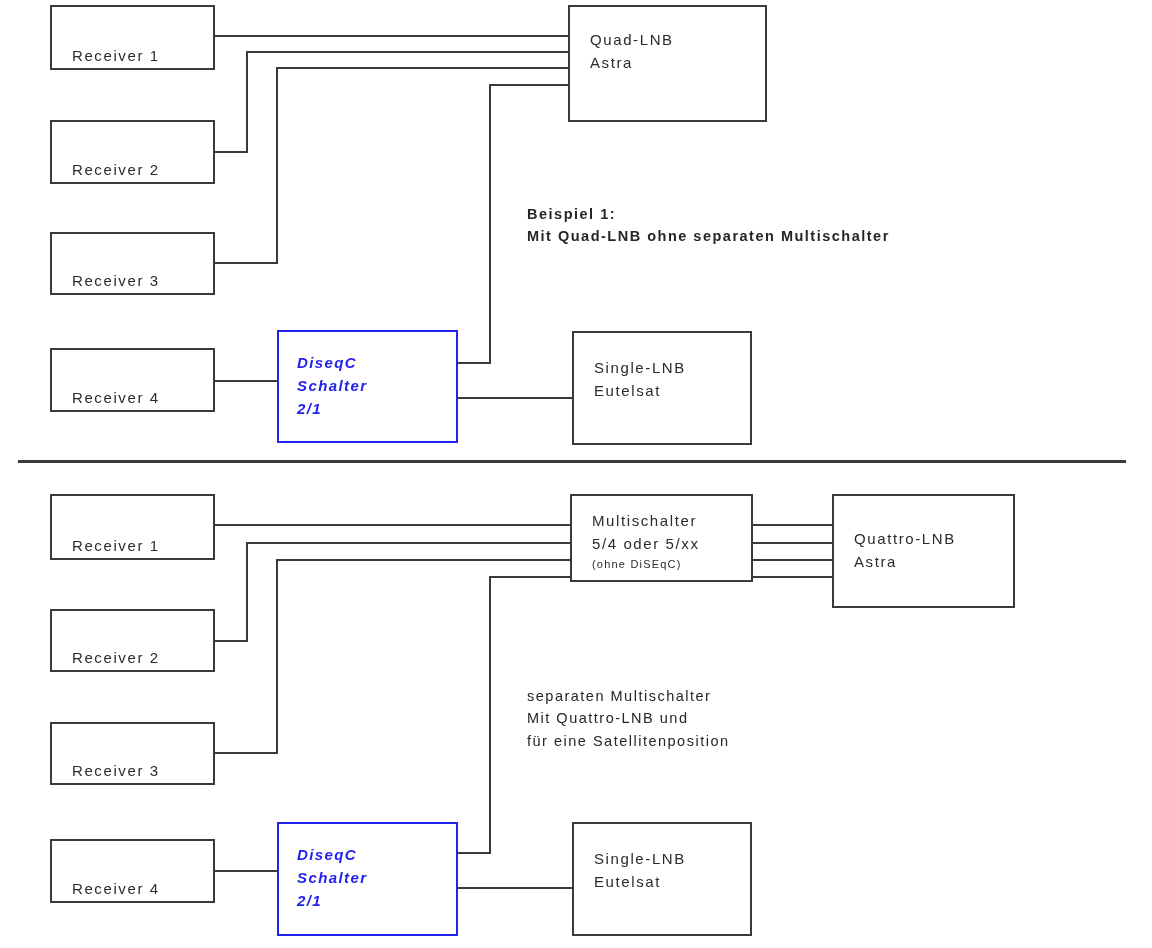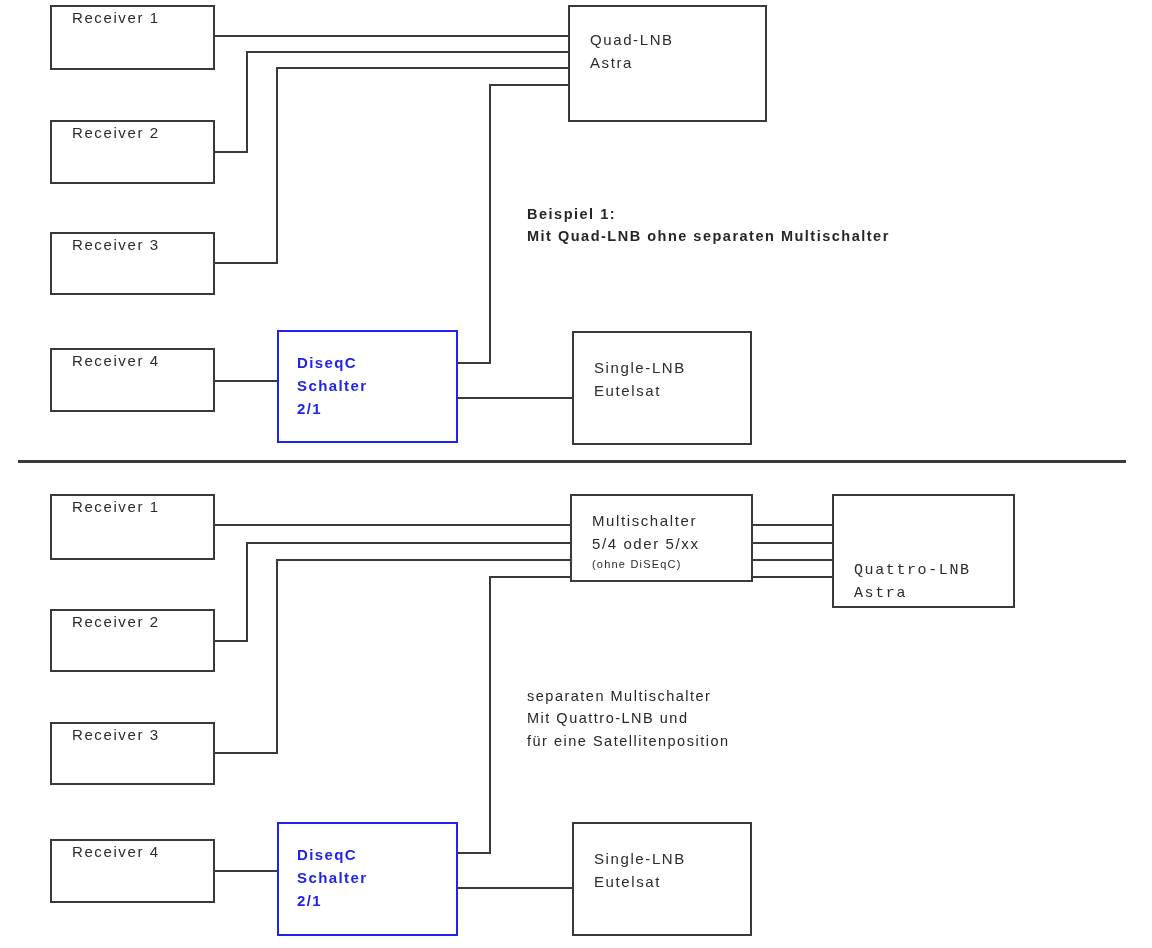--- a/index.html
+++ b/index.html
@@ -28,39 +28,40 @@
     height: 948px;
     pointer-events: none;
   }
   .node {
     position: absolute;
     box-sizing: border-box;
     background: #ffffff;
     border: 2px solid #3a3a3a;
     display: flex;
     flex-direction: column;
-    justify-content: flex-start;
+    justify-content: flex-end;
     overflow: hidden;
   }
   .node.blue {
     border-color: #2222ee;
   }
   .node-label {
     font-size: 15px;
     color: #2b2b2b;
     letter-spacing: 1.6px;
     line-height: 1.52;
     padding-left: 20px;
     white-space: nowrap;
   }
   .node.blue .node-label {
     color: #2222ee;
     font-weight: bold;
     letter-spacing: 1.4px;
     padding-left: 18px;
+    font-style: italic;
   }
   .node-label.small {
     font-size: 11px;
     letter-spacing: 1.2px;
   }
   .caption {
     position: absolute;
     font-size: 14.5px;
     color: #262626;
     letter-spacing: 1.5px;
@@ -169,21 +170,21 @@
   <div class="node" style="left:50px; top:839px; width:165px; height:64px;">
     <span class="node-label">Receiver 4</span>
   </div>
 
   <div class="node" style="left:570px; top:494px; width:183px; height:88px; justify-content:flex-start; padding-top:14px;">
     <span class="node-label">Multischalter</span>
     <span class="node-label">5/4 oder 5/xx</span>
     <span class="node-label small">(ohne DiSEqC)</span>
   </div>
 
-  <div class="node" style="left:832px; top:494px; width:183px; height:114px; justify-content:flex-end; font-family:Liberation Mono, monospace;">
+  <div class="node" style="left:832px; top:494px; width:183px; height:114px; justify-content:center; ">
     <span class="node-label">Quattro-LNB</span>
     <span class="node-label">Astra</span>
   </div>
 
   <div class="node blue" style="left:277px; top:822px; width:181px; height:114px; justify-content:flex-start; padding-top:20px;">
     <span class="node-label">DiseqC</span>
     <span class="node-label">Schalter</span>
     <span class="node-label">2/1</span>
   </div>
 

